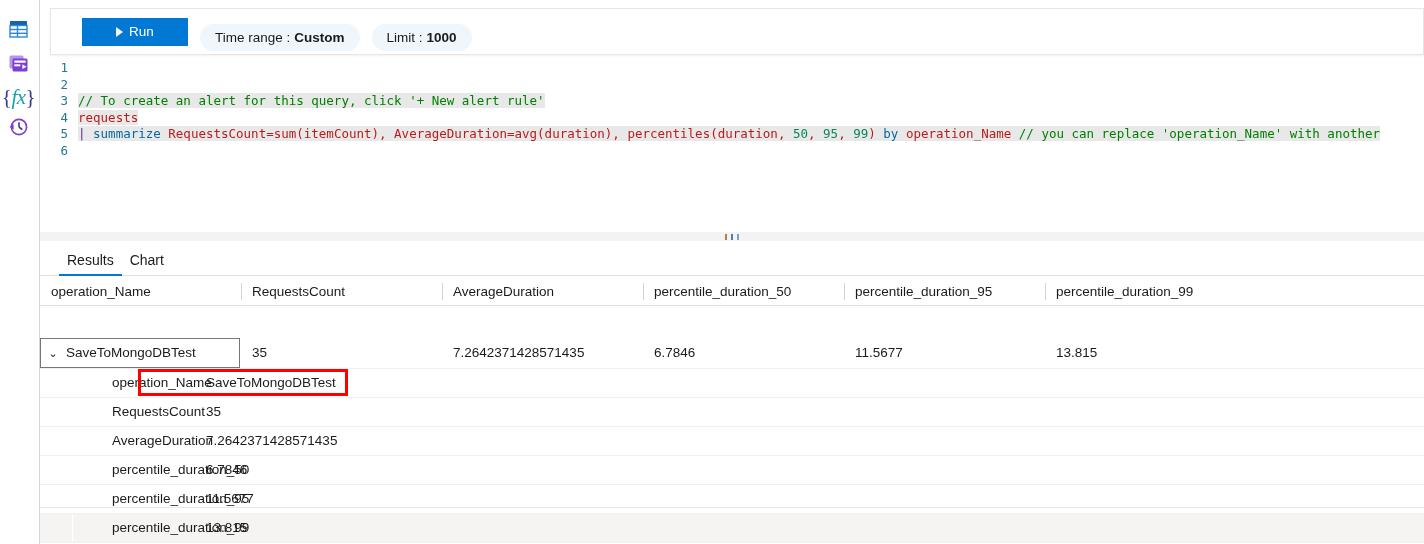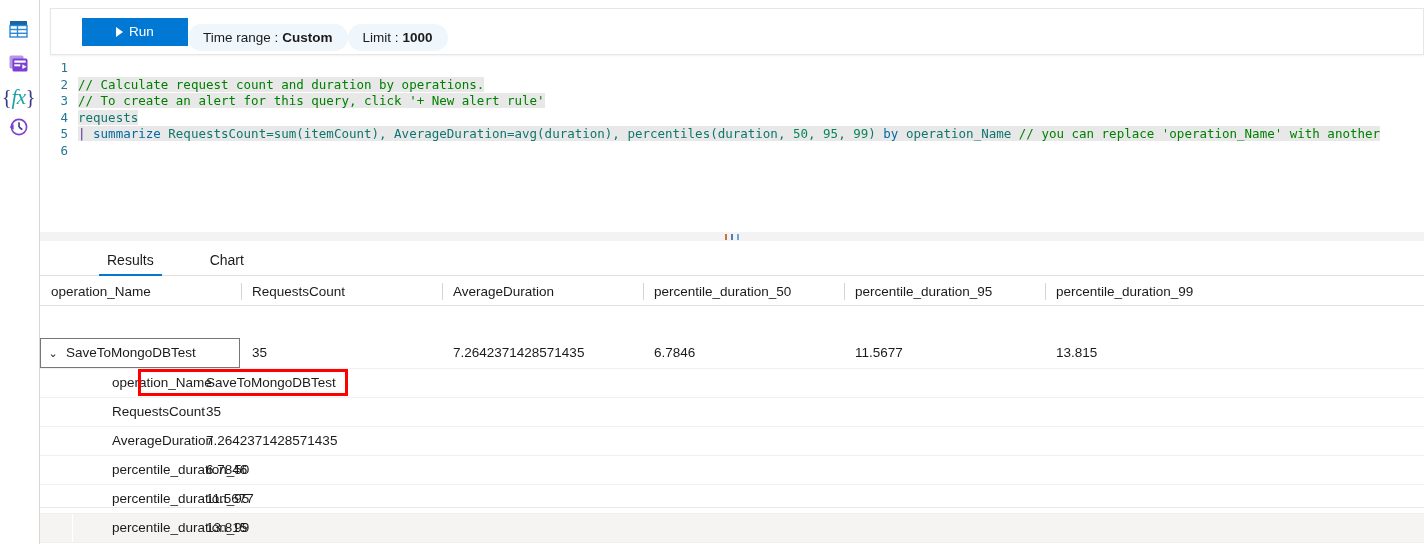--- a/index.html
+++ b/index.html
@@ -49,20 +49,21 @@
   
   .qcard {
     position: absolute; left: 10px; top: 8px;
     width: 1374px; height: 47px;
     background: #ffffff;
     border: 1px solid #e6e6e6;
     box-sizing: border-box;
     box-shadow: 0 1px 2px rgba(0,0,0,0.06);
     display: flex; align-items: center;
     padding-left: 31px;
+    gap: 12px;
   }
   .run-btn {
     background: #0078d4;
     color: #ffffff;
     height: 28px;
     min-width: 78px;
     border: none;
     font-size: 13.5px;
     font-family: "Liberation Sans", sans-serif;
     display: flex; align-items: center; justify-content: center;
@@ -112,21 +113,21 @@
     color: #237893;
     flex: 0 0 28px;
     padding-right: 10px;
     box-sizing: content-box;
     font-size: 12.5px;
   }
   .code-txt { position: relative; }
   .code-txt > span.hl { background: #e8e8e8; }
   .tok-comment { color: #008000; }
   .tok-kw { color: #0369a1; }
-  .tok-plain { color: #0f766e; }
+  .tok-plain { color: #b91c1c; }
   .tok-num { color: #098658; }
   .tok-pipe { color: #5c2d91; }
 
   
   .splitter {
     position: absolute; left: 40px; top: 232px;
     width: 1384px; height: 9px;
     background: #f3f3f3;
     cursor: row-resize;
     display: flex; align-items: center; justify-content: center;
@@ -142,21 +143,20 @@
     display: flex; align-items: flex-end;
     padding-left: 19px;
     box-sizing: border-box;
   }
   .tab {
     font-size: 14px;
     color: #1b1b1b;
     padding: 0 8px 7px 8px;
     cursor: pointer;
     position: relative;
-    margin-left: 40px;
   }
   .tab.active::after {
     content: "";
     position: absolute;
     left: 0; right: 0; bottom: -1px;
     height: 2px;
     background: #0078d4;
   }
 
   
@@ -327,21 +327,20 @@
     </div>
 
     <div class="editor" style="left:0; top:60px; width:1384px;">
 
       <div class="code-line">
         <span class="ln">1</span>
       </div>
 
       <div class="code-line">
         <span class="ln">2</span>
-        <span class="code-txt"><span class="hl tok-comment">// Calculate request count and duration by operations.</span></span>
       </div>
 
       <div class="code-line">
         <span class="ln">3</span>
         <span class="code-txt"><span class="hl tok-comment">// To create an alert for this query, click '+ New alert rule'</span></span>
       </div>
 
       <div class="code-line">
         <span class="ln">4</span>
         <span class="code-txt"><span class="hl tok-plain">requests</span></span>

